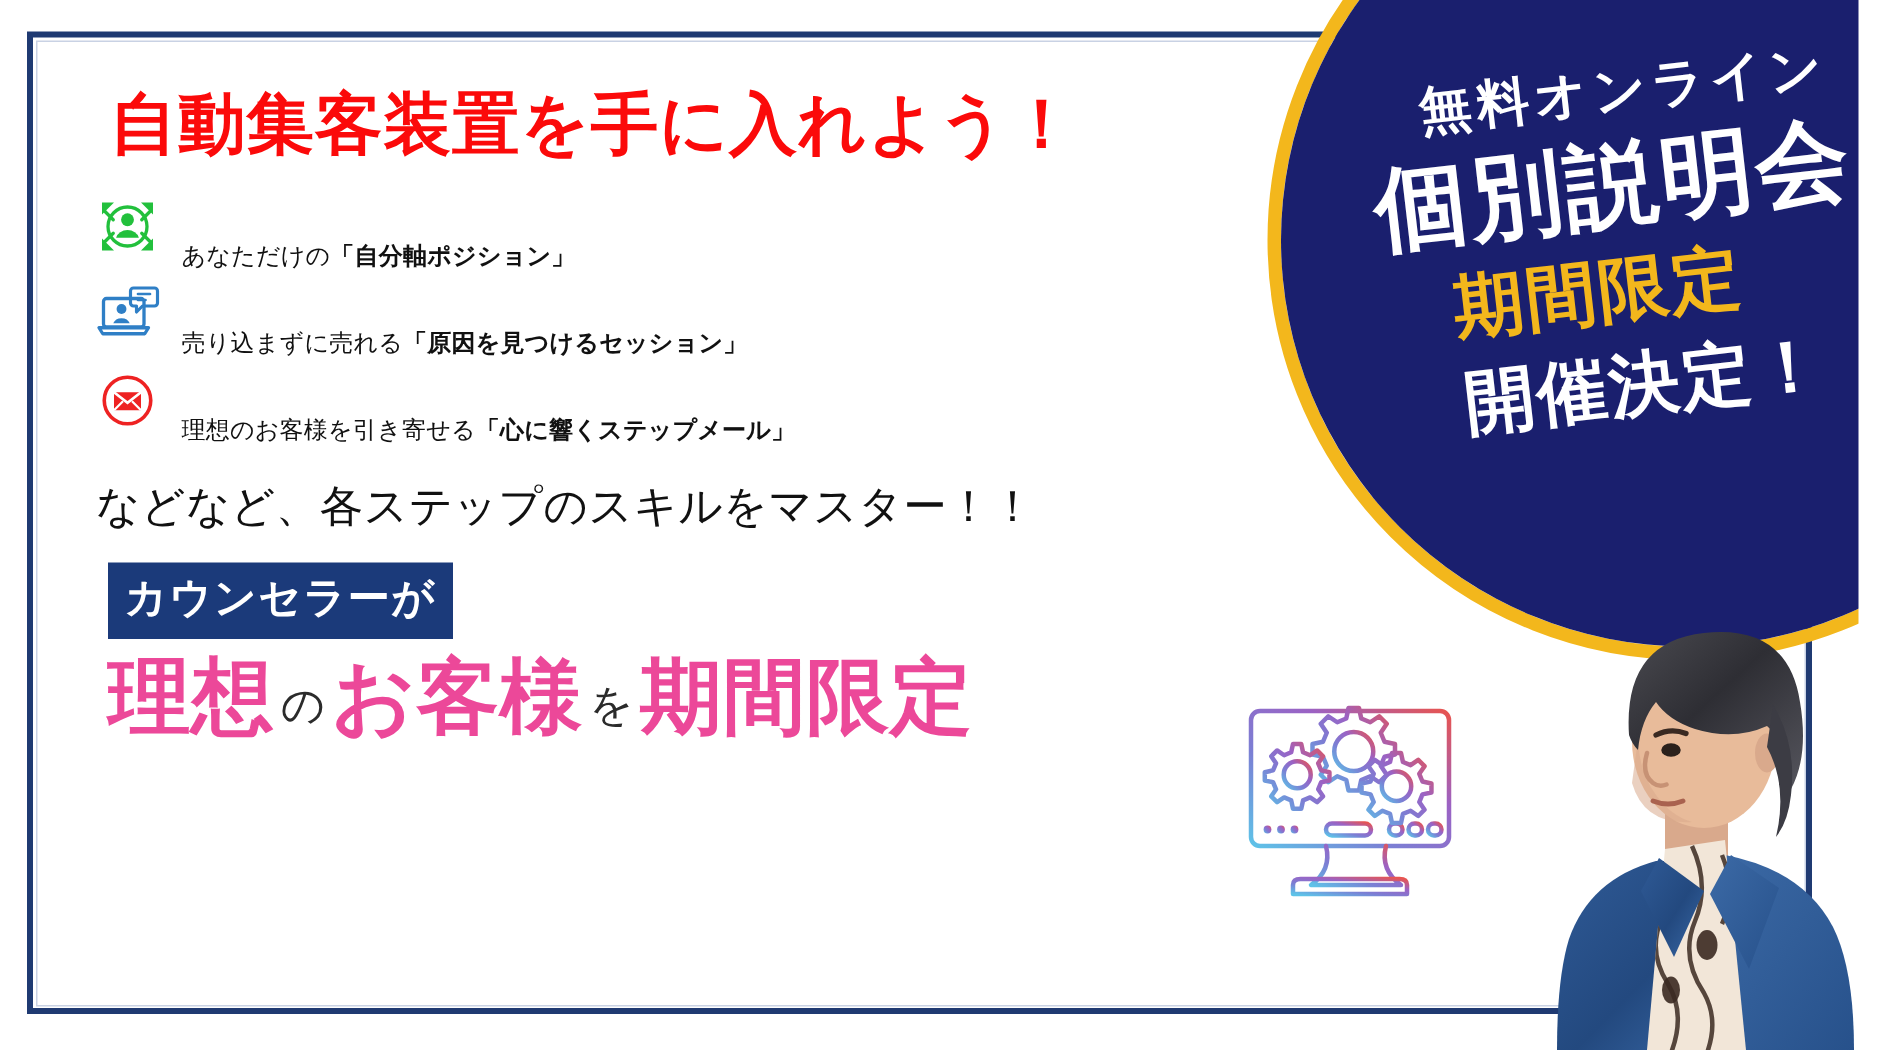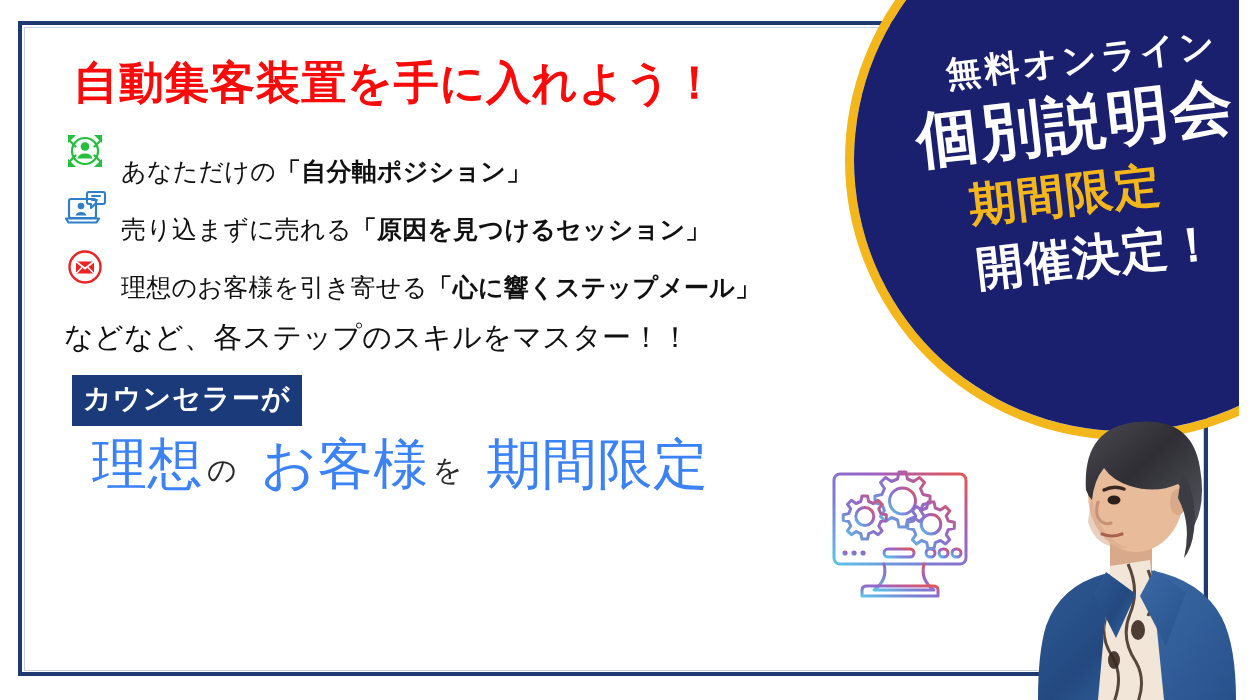--- a/index.html
+++ b/index.html
@@ -140,21 +140,21 @@
   }
   .bullet-icon {
     width: 46px;
     height: 46px;
     flex: 0 0 46px;
     display: flex;
     align-items: center;
     justify-content: center;
   }
   .bullet-text {
-    font-size: 25px;
+    font-size: 16px;
     color: #111111;
     margin-left: 13px;
     white-space: nowrap;
     letter-spacing: 0.01em;
     margin-top: 40px;
   }
   .bullet-text b {
     font-weight: bold;
   }
 
@@ -189,24 +189,23 @@
   .yellow-line {
     position: absolute;
     left: 72px;
     top: 437px;
     white-space: nowrap;
     z-index: 4;
     line-height: 1;
   }
   .yellow-big {
     font-size: 55px;
-    font-weight: normal;
-    color: #3b82f6;
+    font-weight: bold;
+    color: #ec4899;
     letter-spacing: 0.01em;
-    margin-left: 20px;
   }
   .yellow-small {
     font-size: 29px;
     font-weight: normal;
     color: #2b2b2b;
     padding: 0 4px;
     position: relative;
     top: -3px;
   }
 

